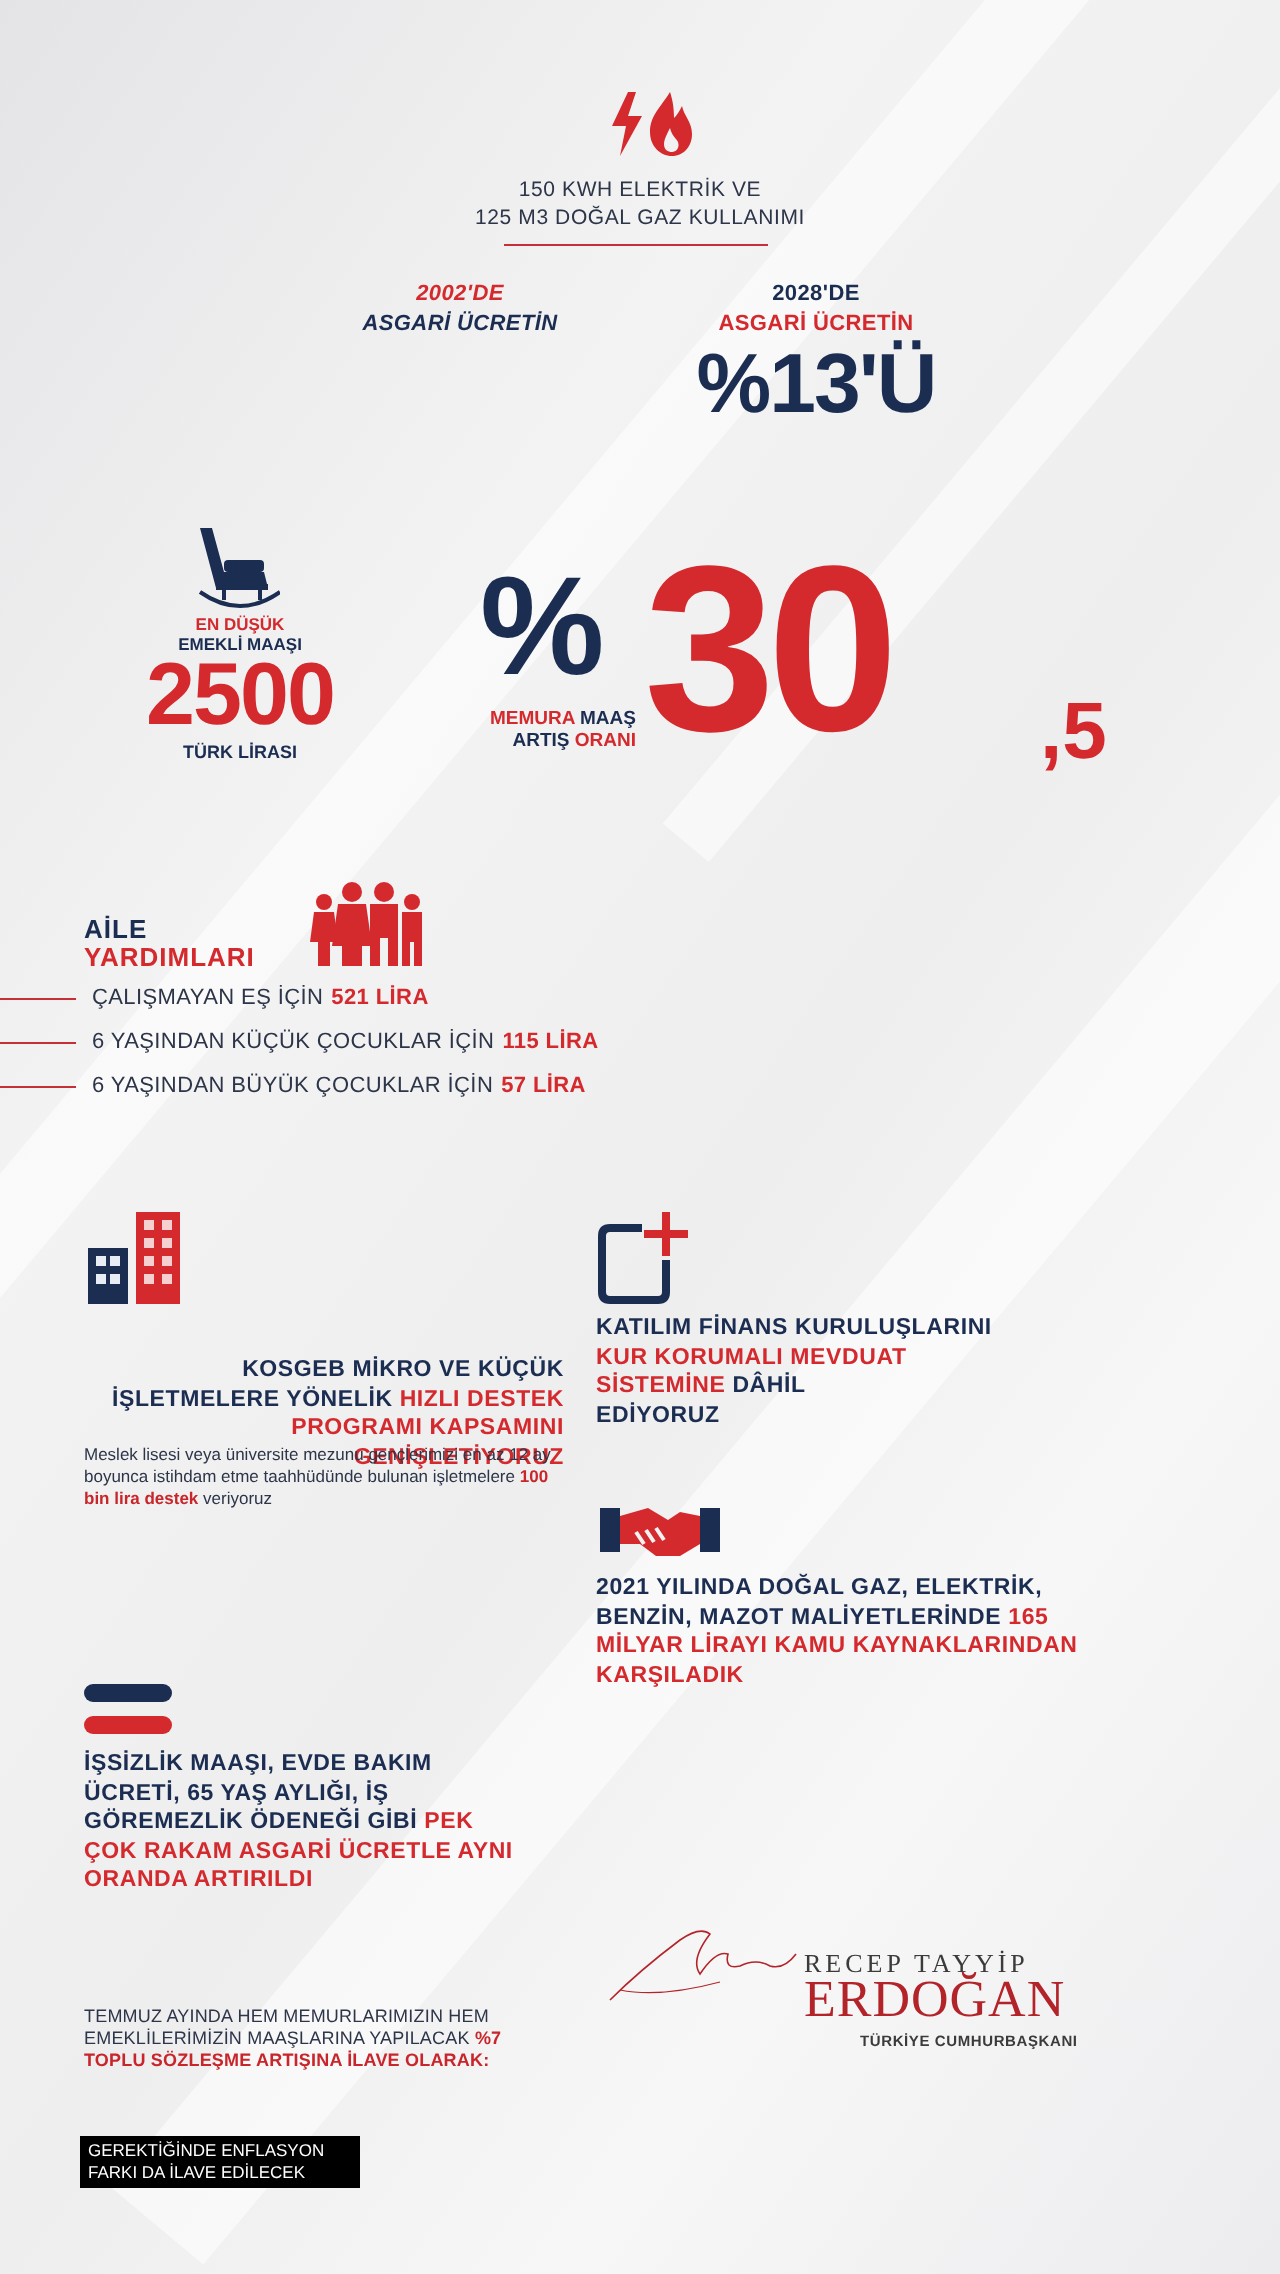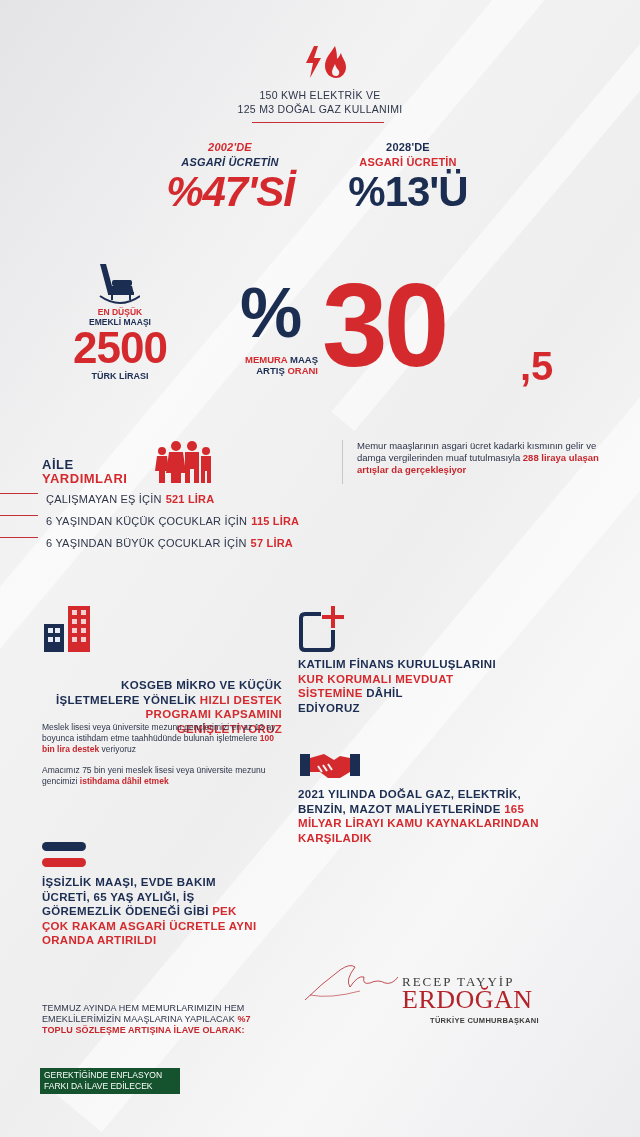--- a/index.html
+++ b/index.html
@@ -33,21 +33,21 @@
   #pension-unit { left: 55px; top: 371px; width: 130px; font-size: 9px; font-weight: 700; }
 
   #pct-symbol { left: 240px; top: 278px; font-size: 70px; font-weight: 900; line-height: 70px; }
   #raise-label { left: 226px; top: 354px; width: 92px; text-align: right; font-size: 9.5px; font-weight: 700; line-height: 11px; }
   #raise-value { left: 322px; top: 266px; font-size: 118px; font-weight: 900; line-height: 118px; letter-spacing: -4px; }
   #raise-decimal { left: 520px; top: 346px; font-size: 40px; font-weight: 900; line-height: 40px; }
 
   
   #family-title { left: 42px; top: 458px; font-size: 13px; font-weight: 900; line-height: 14px; letter-spacing: 0.5px; }
   #family-icon { left: 154px; top: 441px; width: 60px; height: 42px; }
-  .family-row { position: absolute; left: 0; display: flex; font-size: 11px; letter-spacing: 0.2px; color: #2d3548; }
+  .family-row { position: absolute; left: 0; display: flex; align-items: center; font-size: 11px; letter-spacing: 0.2px; color: #2d3548; }
   .family-row .line { width: 38px; height: 1px; background: #c43035; margin-right: 8px; }
   .family-row b { color: #d42a2e; font-weight: 900; margin-left: 4px; }
 
   #info-box { left: 342px; top: 440px; width: 262px; border-left: 1px solid #c7c7c9; padding-left: 14px; font-size: 9.5px; line-height: 12px; color: #2d3548; }
   #info-box p { margin-bottom: 8px; }
   #info-box b { color: #c8262b; font-weight: 700; }
 
   
   #building-icon { left: 44px; top: 606px; width: 46px; height: 46px; }
   .block-title { font-size: 11.5px; font-weight: 900; line-height: 14.5px; letter-spacing: 0.3px; }
@@ -60,21 +60,21 @@
   #katilim-title { left: 298px; top: 657px; width: 260px; }
 
   #handshake-icon { left: 300px; top: 750px; width: 60px; height: 30px; }
   #fuel-title { left: 298px; top: 787px; width: 260px; }
 
   #bars-icon { left: 42px; top: 842px; width: 44px; height: 26px; }
   #benefits-title { left: 42px; top: 875px; width: 220px; }
 
   #july-text { left: 42px; top: 1003px; width: 210px; font-size: 9px; line-height: 11px; color: #2d3548; letter-spacing: 0.1px; }
   #july-text b { color: #c8262b; font-weight: 900; }
-  #july-badge { left: 40px; top: 1068px; width: 140px; background: #14532d; color: #fff; font-size: 8.5px; line-height: 11px; padding: 2px 4px; }
+  #july-badge { left: 40px; top: 1068px; width: 140px; background: #000000; color: #fff; font-size: 8.5px; line-height: 11px; padding: 2px 4px; }
 
   
   #signature-scribble { left: 300px; top: 955px; width: 100px; height: 50px; }
   #sig-first { left: 402px; top: 974px; font-family: "Liberation Serif", serif; font-size: 13px; letter-spacing: 2px; color: #3b3b3b; }
   #sig-last { left: 402px; top: 986px; font-family: "Liberation Serif", serif; font-size: 26px; color: #b3242a; letter-spacing: 0.5px; line-height: 28px; }
   #sig-title { left: 430px; top: 1016px; font-size: 7.5px; color: #3b3b3b; letter-spacing: 0.3px; font-weight: bold; }
 </style>
 </head>
 <body>
 
@@ -93,21 +93,20 @@
 </svg>
 <div id="energy-text" class="abs center">
   <div>150 KWH ELEKTRİK VE</div>
   <div>125 M3 DOĞAL GAZ KULLANIMI</div>
 </div>
 <div id="energy-rule" class="abs"></div>
 
 <div id="stat-2002" class="abs center">
   <div class="stat-head red">2002'DE</div>
   <div class="stat-head navy">ASGARİ ÜCRETİN</div>
-  <div class="stat-big red">%47'Sİ</div>
 </div>
 <div id="stat-2022" class="abs center">
   <div class="stat-head navy">2028'DE</div>
   <div class="stat-head red">ASGARİ ÜCRETİN</div>
   <div class="stat-big navy">%13'Ü</div>
 </div>
 
 <svg id="chair-icon" class="abs" viewBox="0 0 44 46">
   <path d="M4 2 L10 2 L16 24 L36 24 L38 32 L12 32 Z" fill="#1c2d52"></path>
   <rect x="16" y="18" width="20" height="6" rx="2" fill="#1c2d52"></rect>
@@ -157,21 +156,20 @@
   <span>6 YAŞINDAN KÜÇÜK ÇOCUKLAR İÇİN</span>
   <b>115 LİRA</b>
 </div>
 <div class="family-row" style="top:537px;">
   <span class="line"></span>
   <span>6 YAŞINDAN BÜYÜK ÇOCUKLAR İÇİN</span>
   <b>57 LİRA</b>
 </div>
 
 <div id="info-box" class="abs">
-  <p><span>Memur maaşlarının asgari ücret kadarki kısmının gelir ve damga vergilerinden muaf tutulmasıyla</span> <b>288 liraya ulaşan artışlar da gerçekleşiyor</b></p>
 </div>
 
 <svg id="building-icon" class="abs" viewBox="0 0 46 46">
   <rect x="0" y="18" width="20" height="28" fill="#1c2d52"></rect>
   <rect x="24" y="0" width="22" height="46" fill="#d42a2e"></rect>
   <g fill="#e8ecf4">
       <rect x="4" y="22" width="5" height="5"></rect>
       <rect x="11" y="22" width="5" height="5"></rect>
       <rect x="4" y="31" width="5" height="5"></rect>
       <rect x="11" y="31" width="5" height="5"></rect>
@@ -186,21 +184,20 @@
       <rect x="28" y="31" width="5" height="5"></rect>
       <rect x="37" y="31" width="5" height="5"></rect>
     </g>
 </svg>
 <div id="kosgeb-title" class="abs block-title">
   <span class="navy">KOSGEB MİKRO VE KÜÇÜK İŞLETMELERE YÖNELİK</span>
   <span class="red">HIZLI DESTEK PROGRAMI KAPSAMINI GENİŞLETİYORUZ</span>
 </div>
 <div id="kosgeb-text" class="abs body-text">
   <p style="margin-bottom:10px;"><span>Meslek lisesi veya üniversite mezunu gençlerimizi en az 12 ay boyunca istihdam etme taahhüdünde bulunan işletmelere</span> <b>100 bin lira destek</b> <span>veriyoruz</span></p>
-  <p><span>Amacımız 75 bin yeni meslek lisesi veya üniversite mezunu gencimizi</span> <b>istihdama dâhil etmek</b></p>
 </div>
 
 <svg id="plus-icon" class="abs" viewBox="0 0 46 48">
   <path d="M22 8 L6 8 Q2 8 2 12 L2 40 Q2 44 6 44 L30 44 Q34 44 34 40 L34 24" fill="none" stroke="#1c2d52" stroke-width="4"></path>
   <rect x="32" y="0" width="4" height="22" fill="#d42a2e"></rect>
   <rect x="23" y="9" width="22" height="4" fill="#d42a2e"></rect>
 </svg>
 <div id="katilim-title" class="abs block-title">
   <div class="navy">KATILIM FİNANS KURULUŞLARINI</div>
   <div class="red">KUR KORUMALI MEVDUAT</div>

